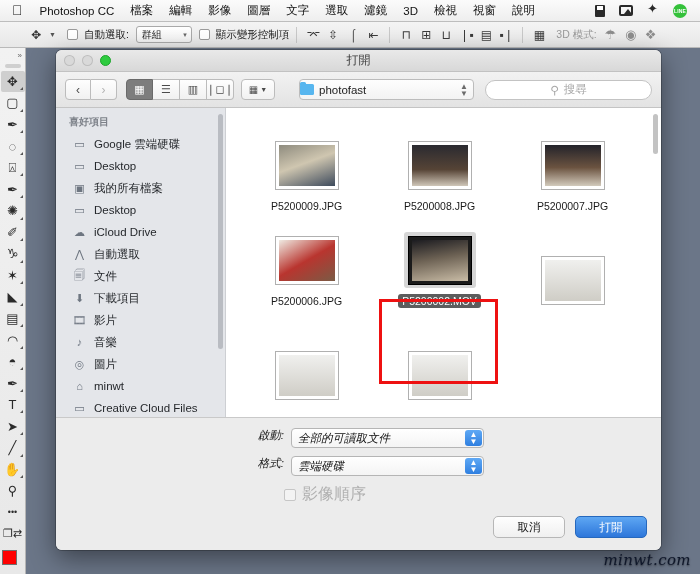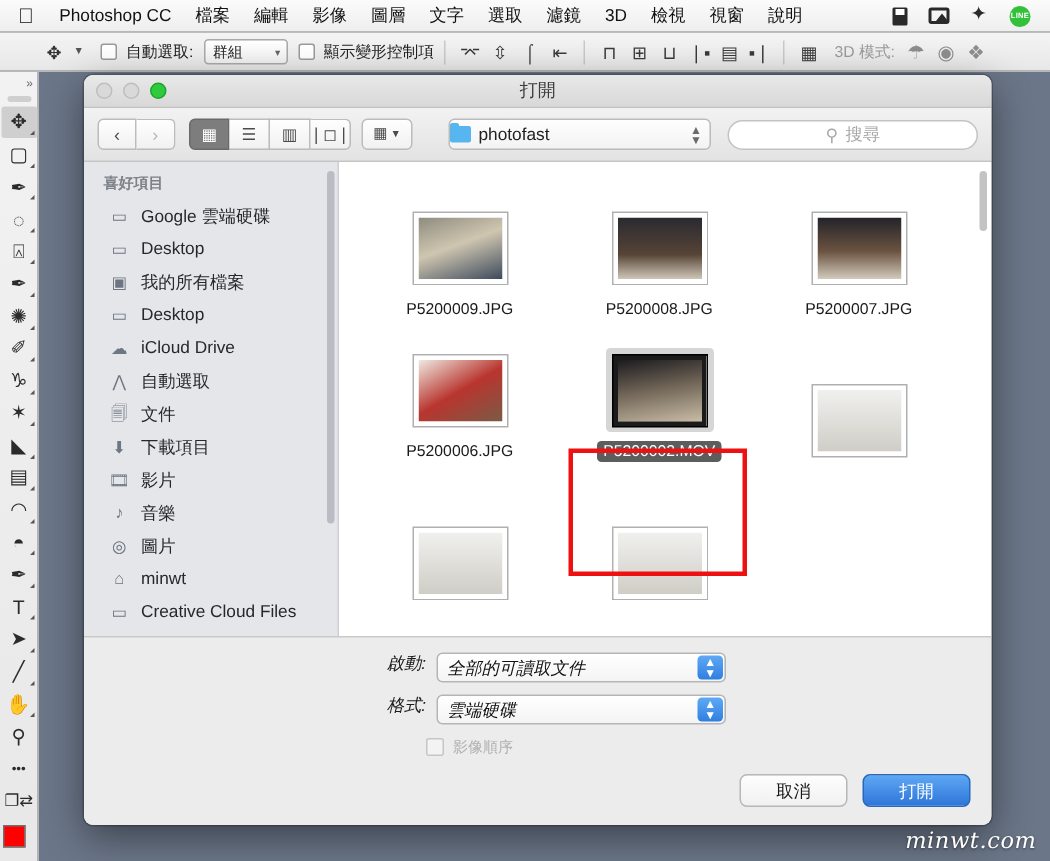--- a/index.html
+++ b/index.html
@@ -176,32 +176,32 @@
   .fpop { width: 193px; height: 20px; background: linear-gradient(#ffffff,#f4f4f4);
           border: 1px solid #b5b5b5; border-radius: 4px; font-size: 11.5px; color: #101010;
           display: flex; align-items: center; padding: 0 24px 0 6px; position: relative; }
   .fpop .stepbtn { position: absolute; right: 1px; top: 1px; width: 17px; height: 16px;
           background: linear-gradient(#5fa9f5,#2f7fe0); border-radius: 3px; color: #fff;
           font-size: 8px; line-height: 7.5px; display: flex; flex-direction: column;
           align-items: center; justify-content: center; }
   .fcheckrow { display: flex; align-items: center; padding-left: 228px; margin-bottom: 8px; }
   .fchk { width: 12px; height: 12px; border: 1px solid #c6c6c6; background: #f3f3f3;
           border-radius: 2px; margin-right: 6px; }
-  .fchk-label { font-size: 10px; color: #b0b0b0; }
+  .fchk-label { font-size: 16px; color: #b0b0b0; }
   .btnrow { display: flex; justify-content: flex-end; gap: 10px;
           padding: 3px 14px 12px 0; }
   .btn { min-width: 72px; height: 22px; border-radius: 5px; font-size: 11.5px;
           display: flex; align-items: center; justify-content: center; }
   .btn.secondary { background: linear-gradient(#fefefe,#f0f0f0); border: 1px solid #b7b7b7;
           color: #161616; }
   .btn.primary { background: linear-gradient(#5ea7f3,#2d76da); border: 1px solid #2668bd;
           color: #fff; }
 
   .watermark { position: absolute; right: 9px; bottom: 5px; font-family: "DejaVu Serif", serif;
-          font-style: italic; font-size: 15px; color: #ffffff; letter-spacing: .4px;
+          font-style: italic; font-size: 15px; color: #0f172a; letter-spacing: .4px;
           text-shadow: 0 1px 2px rgba(0,0,0,.5); }
 </style>
 </head>
 <body>
 
 <div id="root">
 
   <div class="menubar">
     <div class="apple"></div>
     <div class="mi app">Photoshop CC</div>

